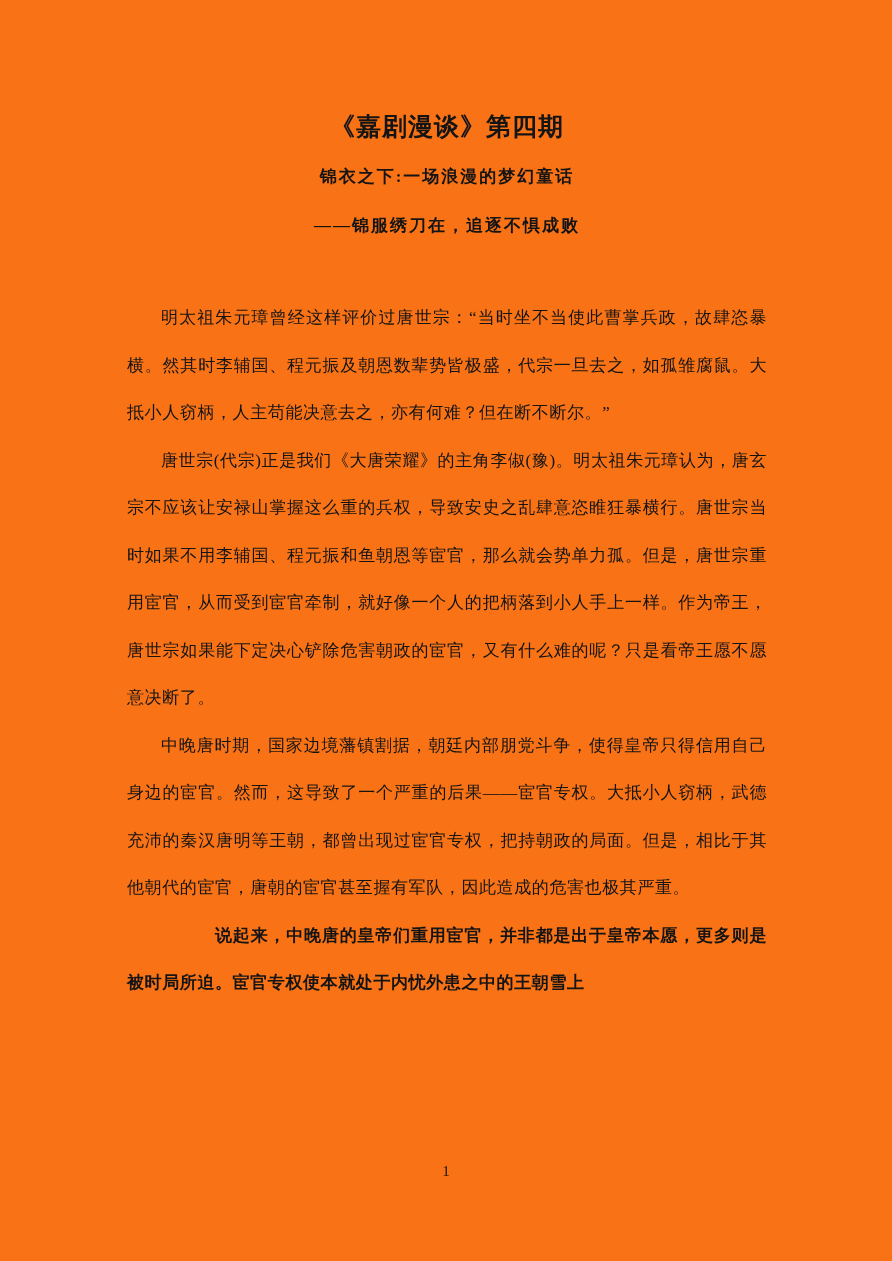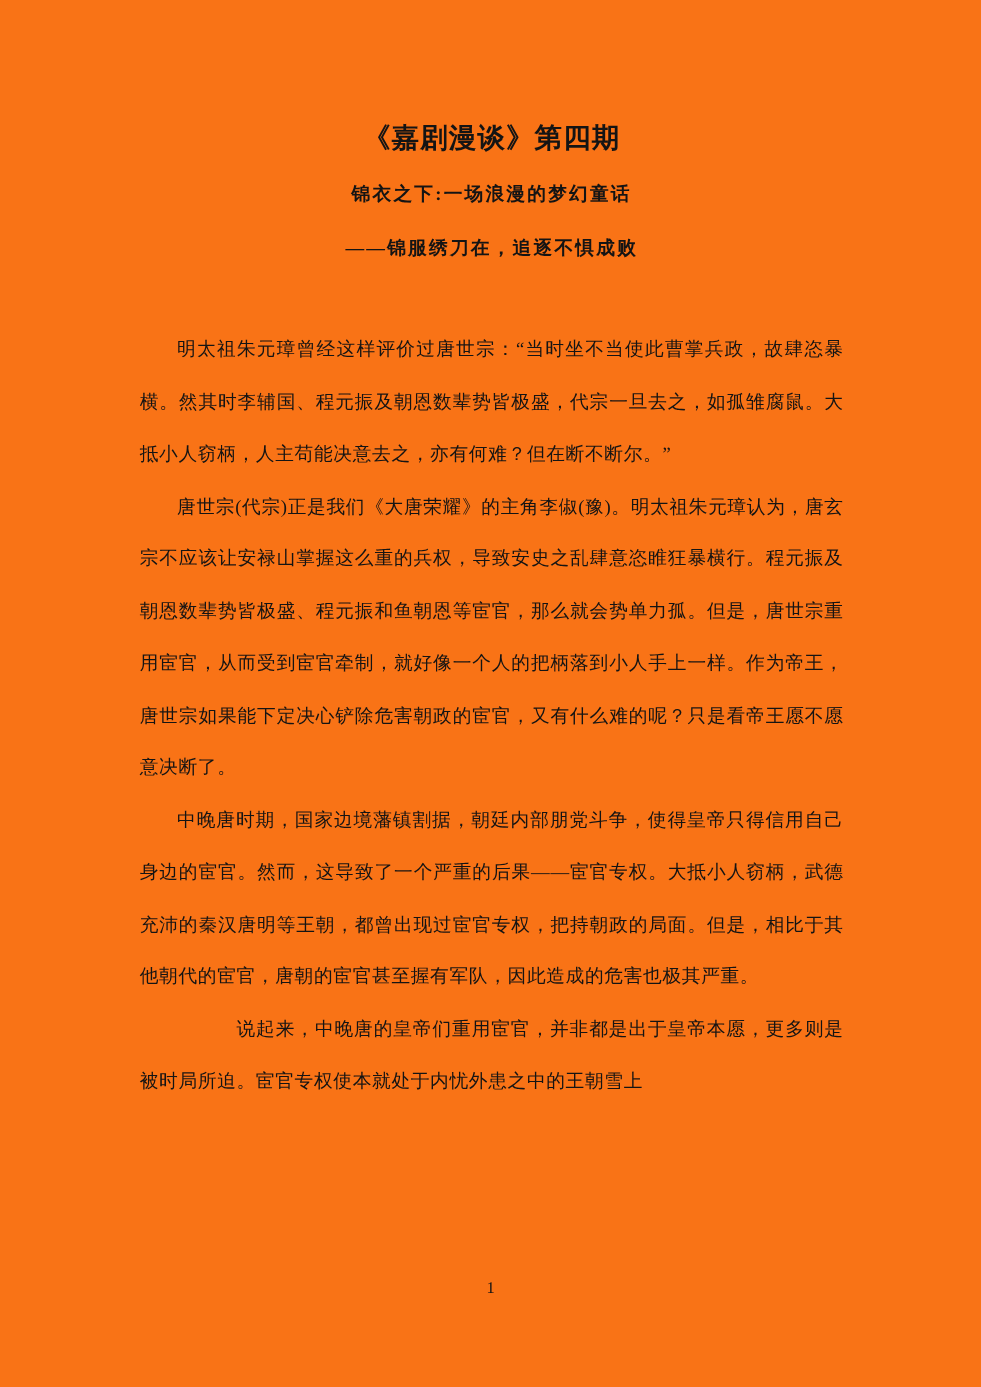--- a/index.html
+++ b/index.html
@@ -45,20 +45,21 @@
     font-size: 17px;
     line-height: 47.5px;
     letter-spacing: 0.6px;
     text-align: justify;
     text-justify: inter-ideograph;
     text-indent: 2em;
     word-break: break-all;
   }
   .body-text p.wide-indent {
     text-indent: 88px;
+    font-weight: bold;
   }
   .page-number {
     position: absolute;
     left: 0;
     right: 0;
     top: 1163px;
     text-align: center;
     font-size: 15px;
     color: #141414;
   }
@@ -70,21 +71,21 @@
   <div class="content">
 
     <div class="title-block">
       <div class="title-line-1">《嘉剧漫谈》第四期</div>
       <div class="title-line-2">锦衣之下:一场浪漫的梦幻童话</div>
       <div class="title-line-3">——锦服绣刀在，追逐不惧成败</div>
     </div>
 
     <div class="body-text">
       <p>明太祖朱元璋曾经这样评价过唐世宗：“当时坐不当使此曹掌兵政，故肆恣暴横。然其时李辅国、程元振及朝恩数辈势皆极盛，代宗一旦去之，如孤雏腐鼠。大抵小人窃柄，人主苟能决意去之，亦有何难？但在断不断尔。”</p>
-      <p>唐世宗(代宗)正是我们《大唐荣耀》的主角李俶(豫)。明太祖朱元璋认为，唐玄宗不应该让安禄山掌握这么重的兵权，导致安史之乱肆意恣睢狂暴横行。程元振及朝恩数辈势皆极盛、程元振和鱼朝恩等宦官，那么就会势单力孤。但是，唐世宗重用宦官，从而受到宦官牵制，就好像一个人的把柄落到小人手上一样。作为帝王，唐世宗如果能下定决心铲除危害朝政的宦官，又有什么难的呢？只是看帝王愿不愿意决断了。</p>
+      <p>唐世宗(代宗)正是我们《大唐荣耀》的主角李俶(豫)。明太祖朱元璋认为，唐玄宗不应该让安禄山掌握这么重的兵权，导致安史之乱肆意恣睢狂暴横行。唐世宗当时如果不用李辅国、程元振和鱼朝恩等宦官，那么就会势单力孤。但是，唐世宗重用宦官，从而受到宦官牵制，就好像一个人的把柄落到小人手上一样。作为帝王，唐世宗如果能下定决心铲除危害朝政的宦官，又有什么难的呢？只是看帝王愿不愿意决断了。</p>
       <p>中晚唐时期，国家边境藩镇割据，朝廷内部朋党斗争，使得皇帝只得信用自己身边的宦官。然而，这导致了一个严重的后果——宦官专权。大抵小人窃柄，武德充沛的秦汉唐明等王朝，都曾出现过宦官专权，把持朝政的局面。但是，相比于其他朝代的宦官，唐朝的宦官甚至握有军队，因此造成的危害也极其严重。</p>
       <p class="wide-indent">说起来，中晚唐的皇帝们重用宦官，并非都是出于皇帝本愿，更多则是被时局所迫。宦官专权使本就处于内忧外患之中的王朝雪上</p>
     </div>
 
   </div>
 
   <div class="page-number">1</div>
 </div>
 
 </body></html>

